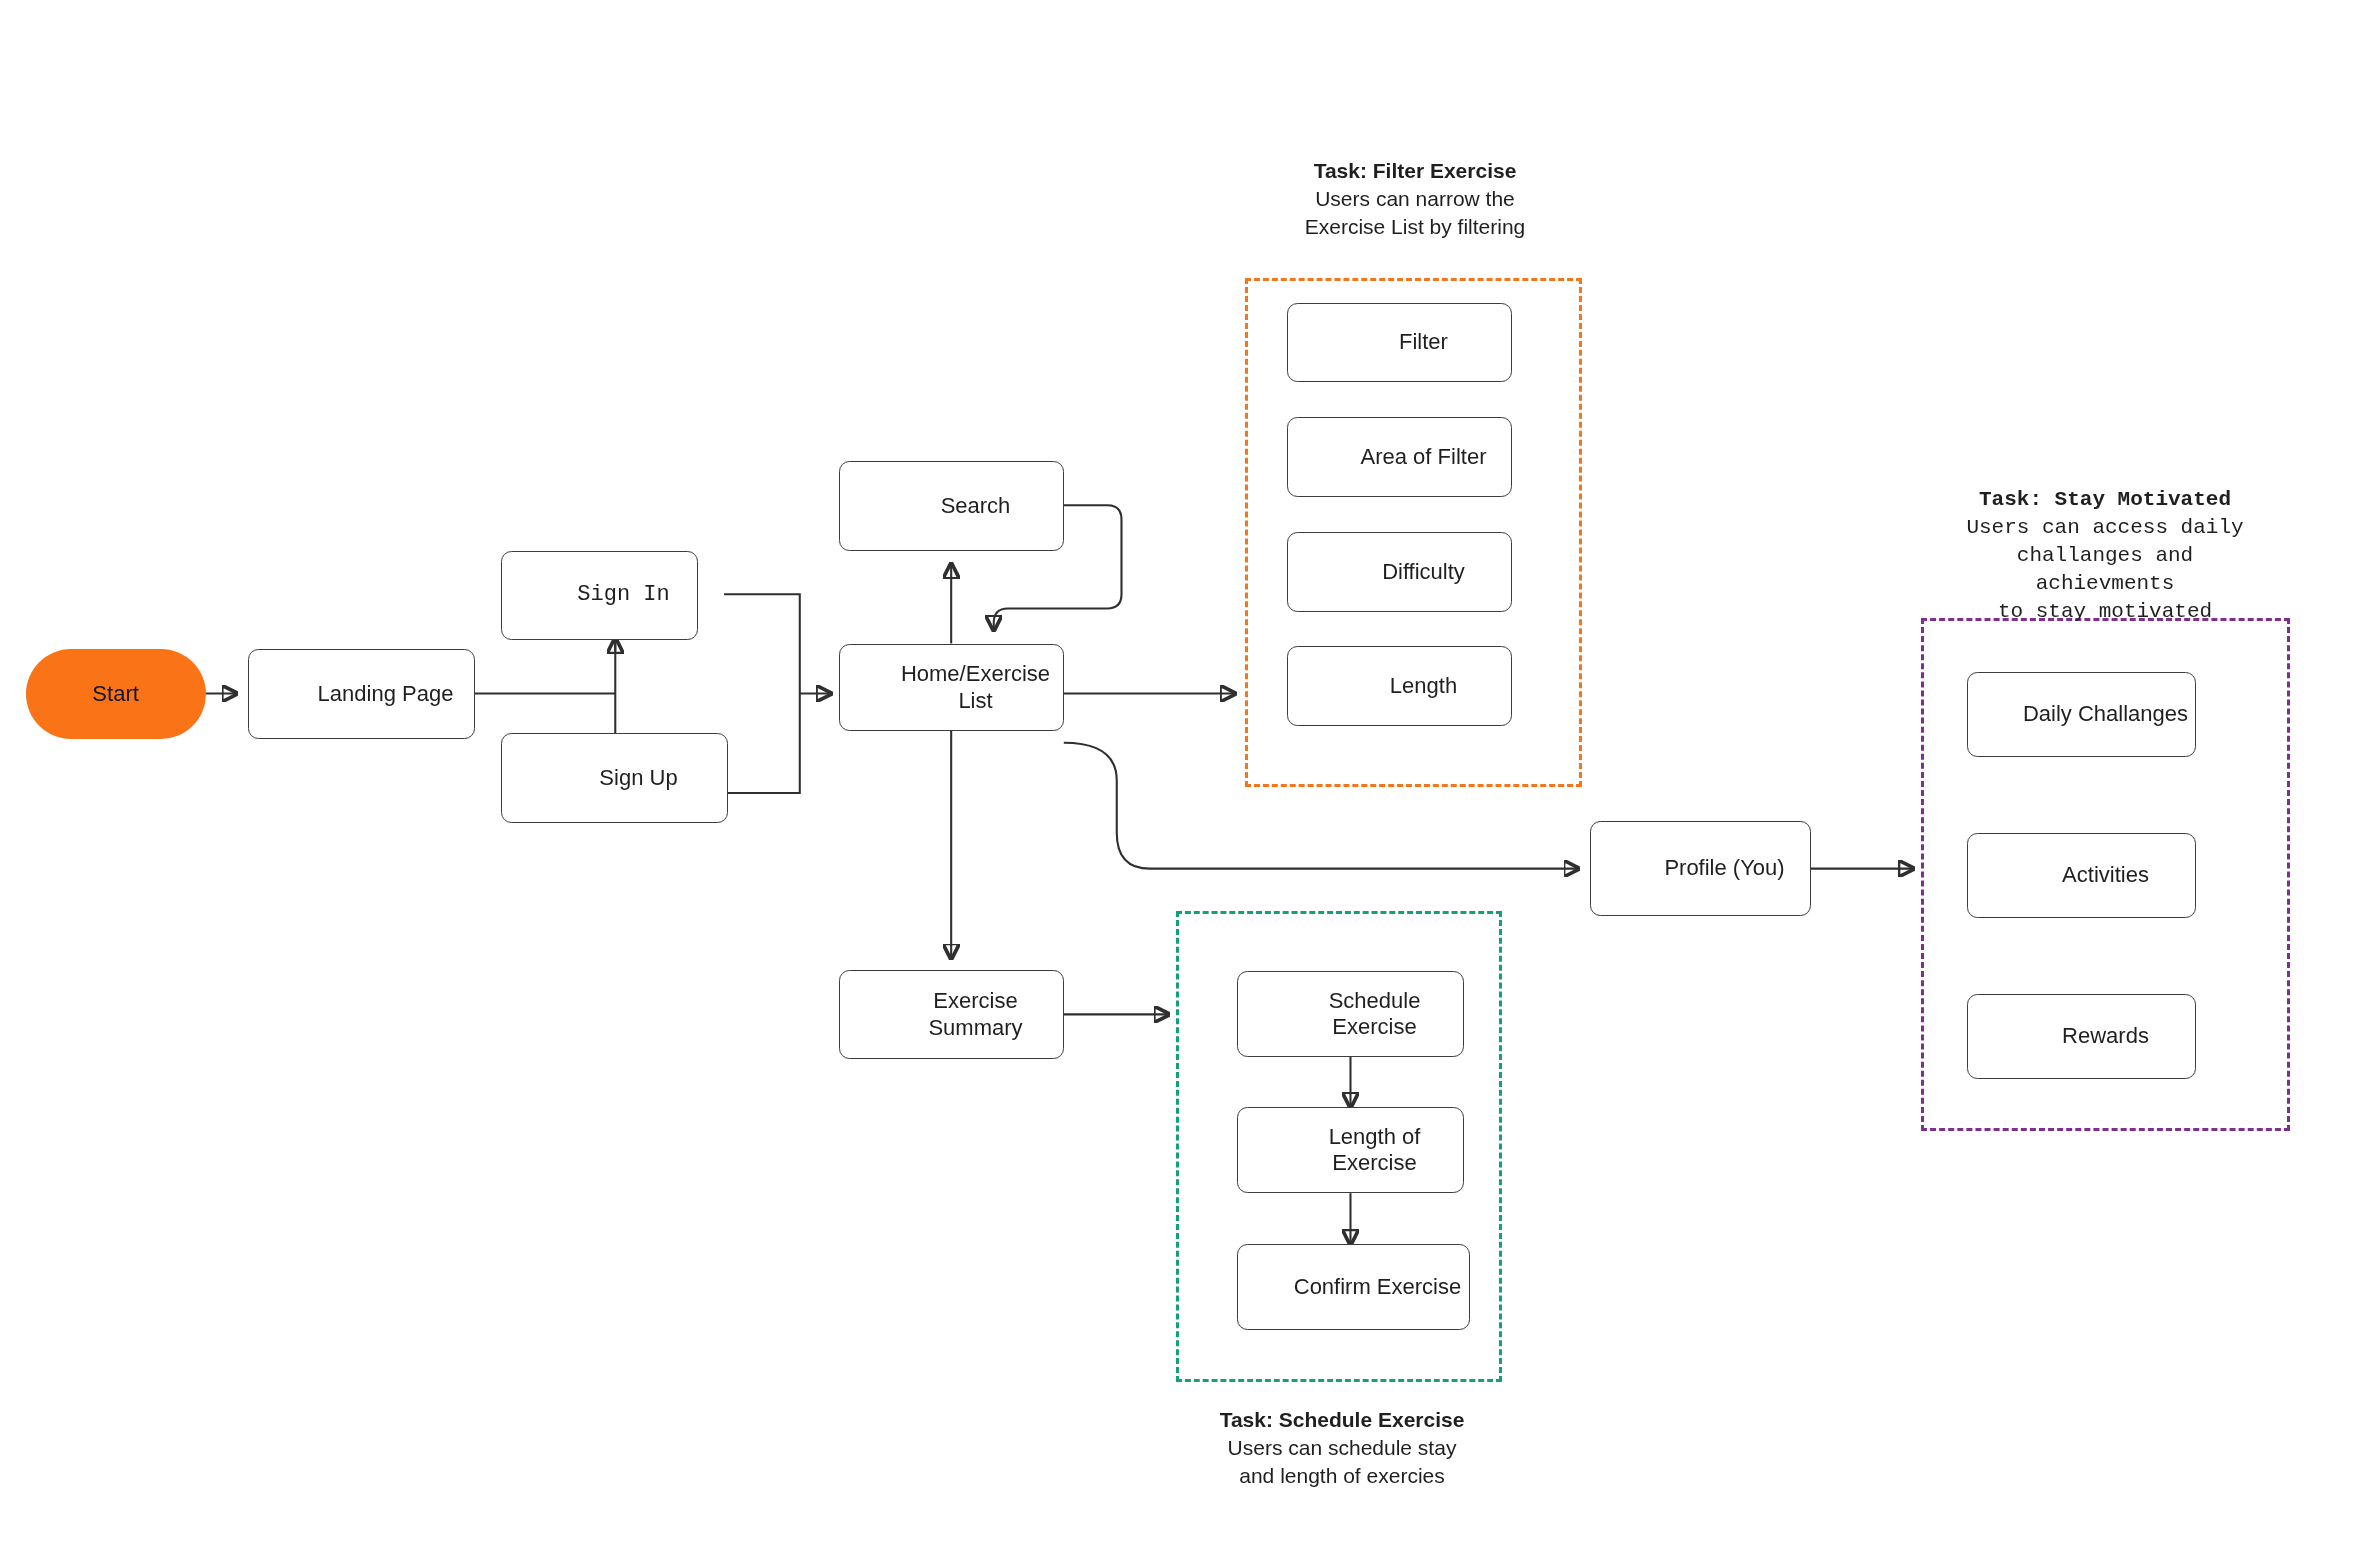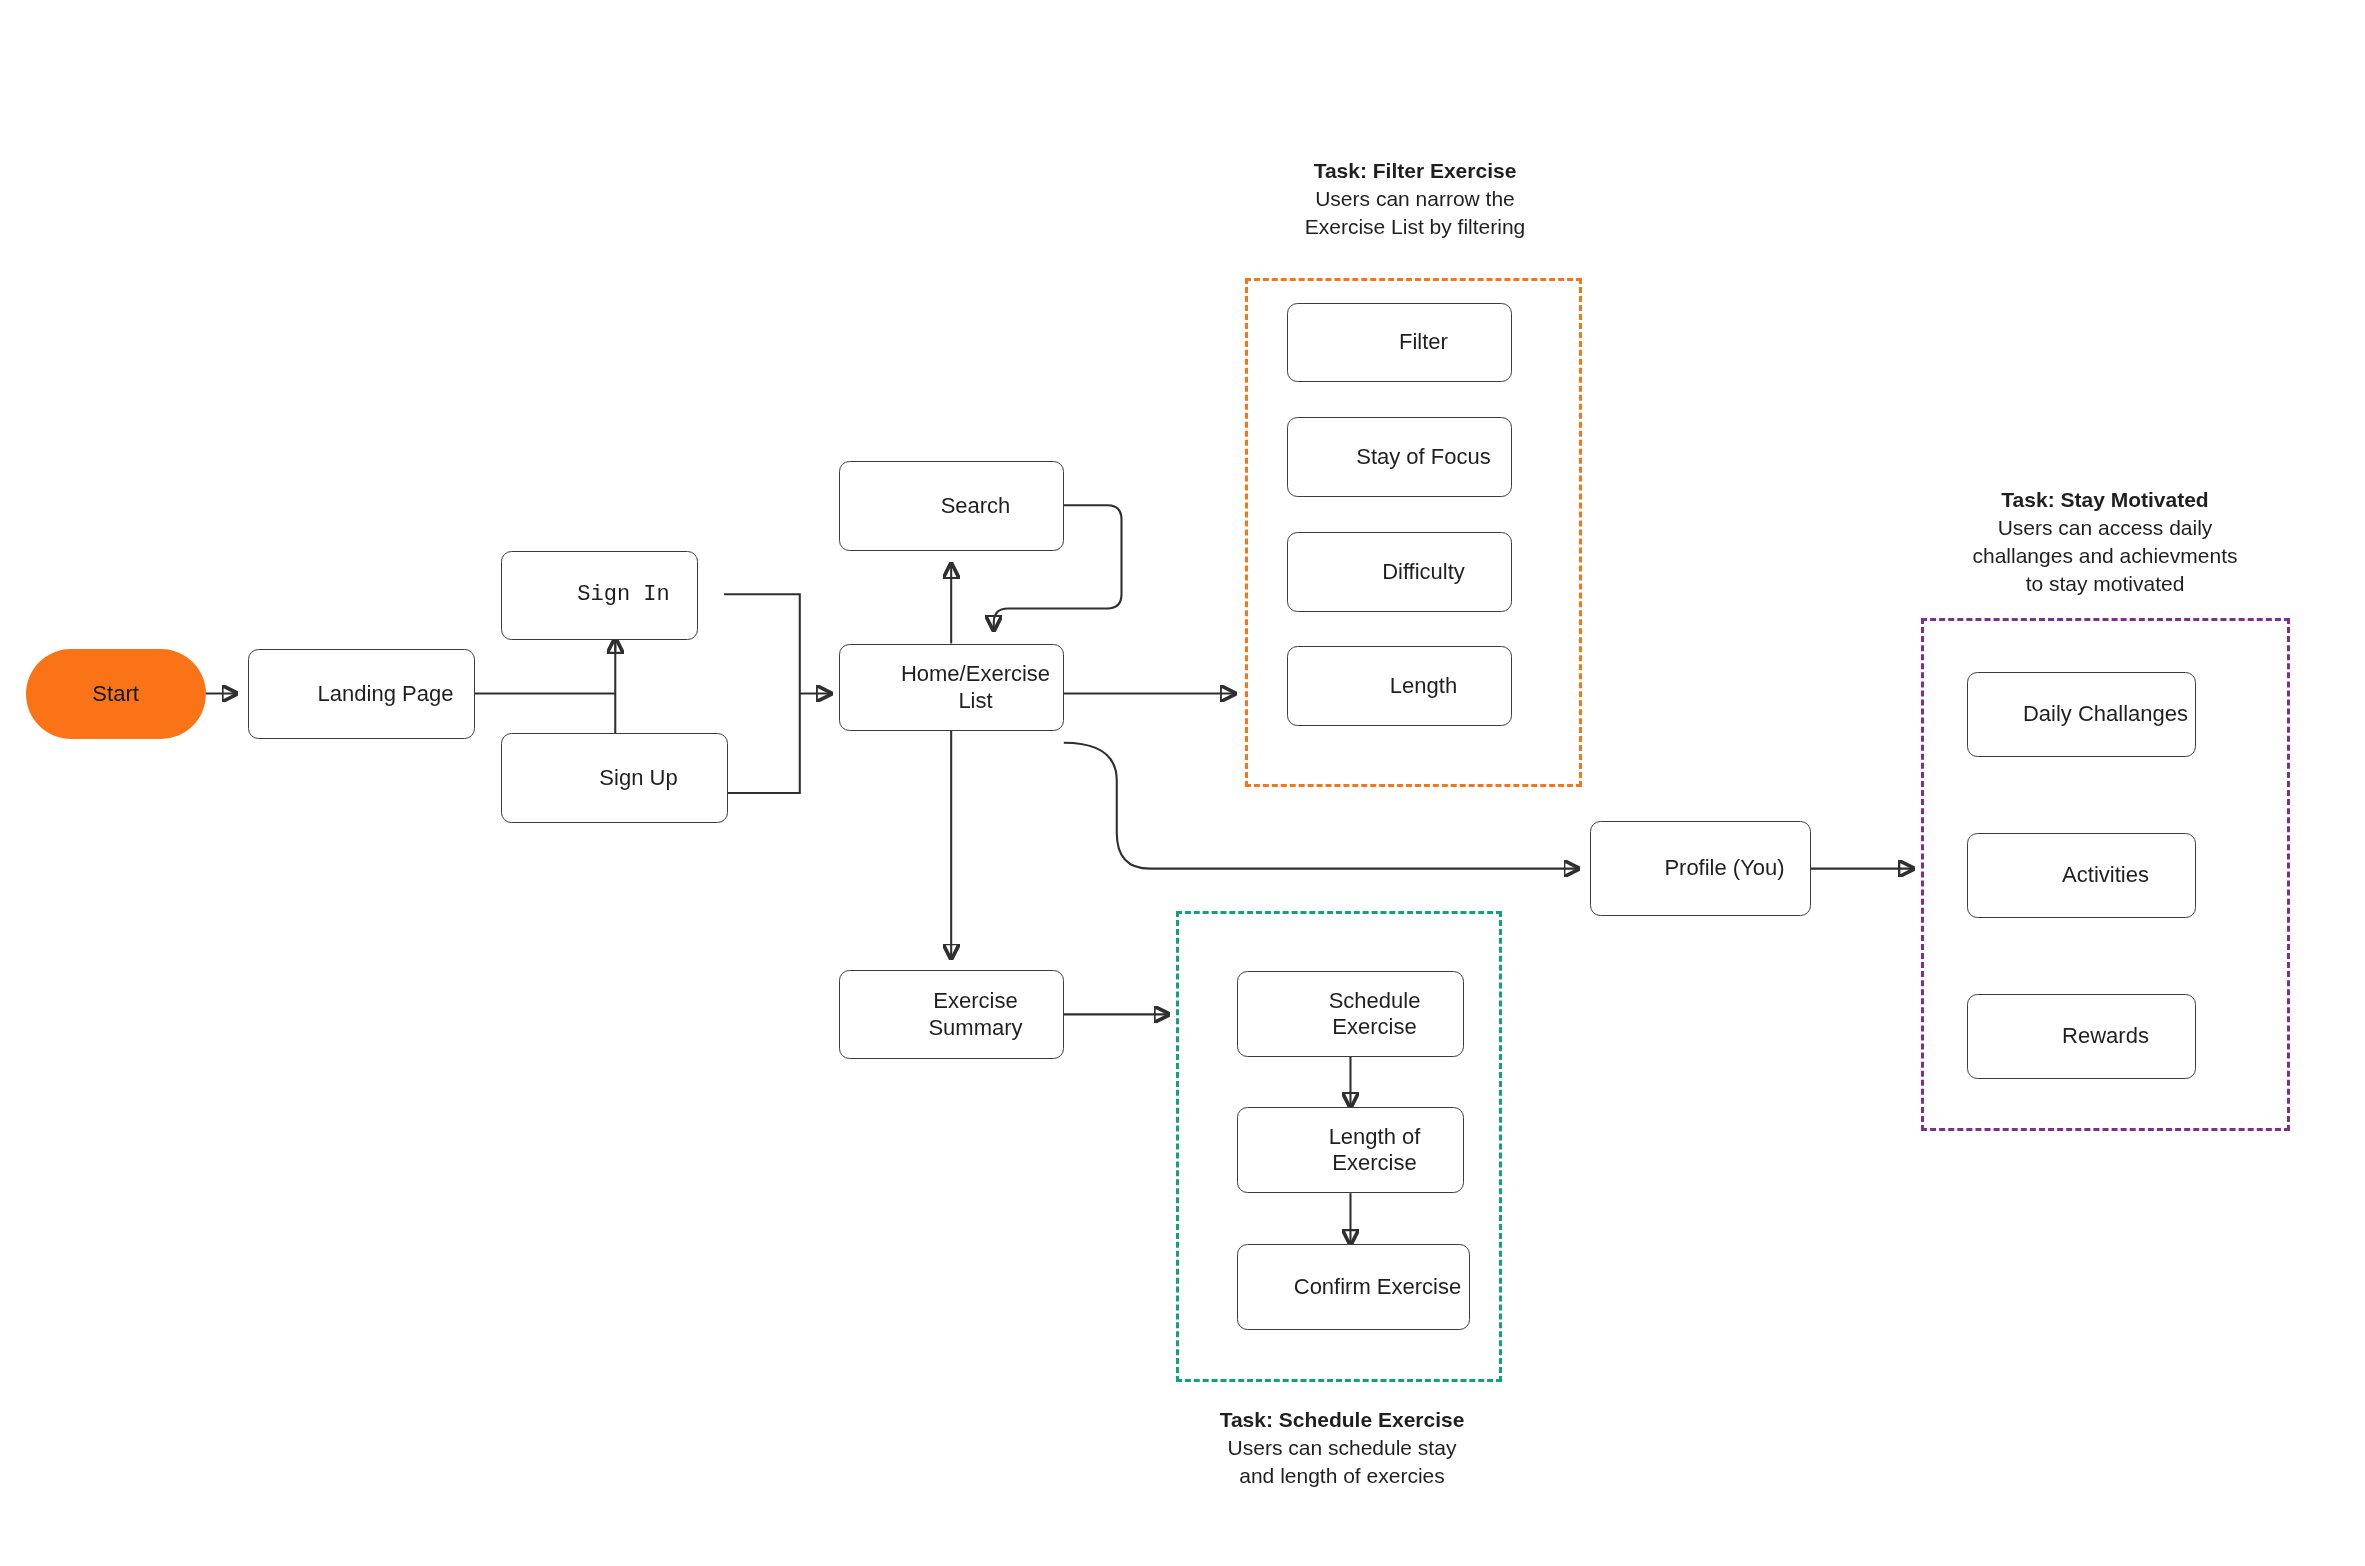--- a/index.html
+++ b/index.html
@@ -105,21 +105,21 @@
   <div class="group teal" style="left:1176px;top:911px;width:326px;height:471px;"></div>
 
   <div class="group purple" style="left:1921px;top:618px;width:369px;height:513px;"></div>
 
   <div class="note" style="left:1259px;top:157px;width:312px;">
     <span class="note-title">Task: Filter Exercise</span>
     <span class="note-body" style="white-space:pre-line;">Users can narrow the
 Exercise List by filtering</span>
   </div>
 
-  <div class="note" style="left:1949px;top:486px;width:312px;">
+  <div class="note" style="left:1949px;top:486px;width:312px;font-family:Liberation Mono, monospace;">
     <span class="note-title">Task: Stay Motivated</span>
     <span class="note-body" style="white-space:pre-line;">Users can access daily
 challanges and achievments
 to stay motivated</span>
   </div>
 
   <div class="note" style="left:1186px;top:1406px;width:312px;">
     <span class="note-title">Task: Schedule Exercise</span>
     <span class="note-body" style="white-space:pre-line;">Users can schedule stay
 and length of exercies</span>
@@ -154,21 +154,21 @@
   </div>
 
   <div class="node" style="left:1590px;top:821px;width:221px;height:95px;">
     <span>Profile (You)</span>
   </div>
 
   <div class="node" style="left:1287px;top:303px;width:225px;height:79px;">
     <span>Filter</span>
   </div>
   <div class="node" style="left:1287px;top:417px;width:225px;height:80px;">
-    <span>Stay of Focus</span>
+    <span>Area of Filter</span>
   </div>
   <div class="node" style="left:1287px;top:532px;width:225px;height:80px;">
     <span>Difficulty</span>
   </div>
   <div class="node" style="left:1287px;top:646px;width:225px;height:80px;">
     <span>Length</span>
   </div>
 
   <div class="node" style="left:1237px;top:971px;width:227px;height:86px;">
     <span>Schedule Exercise</span>

